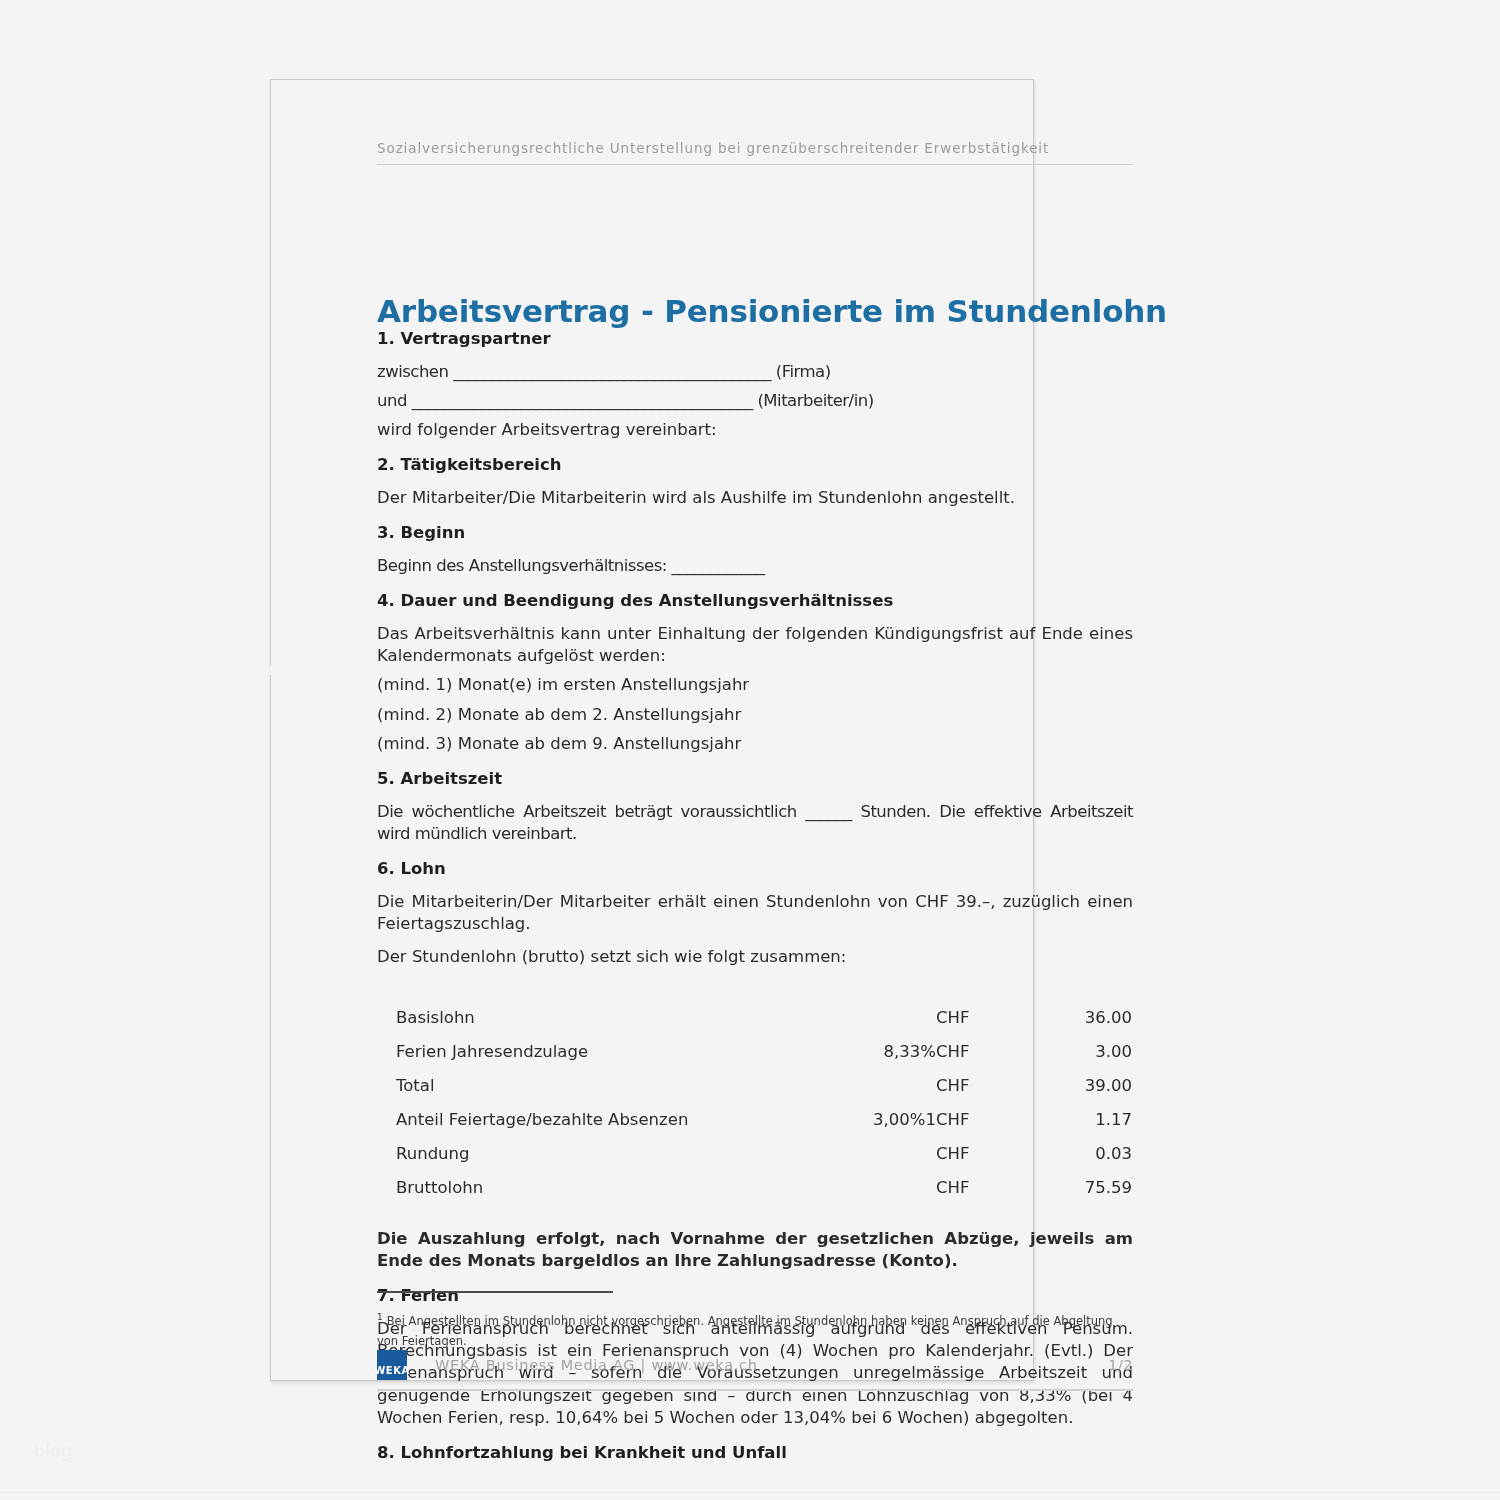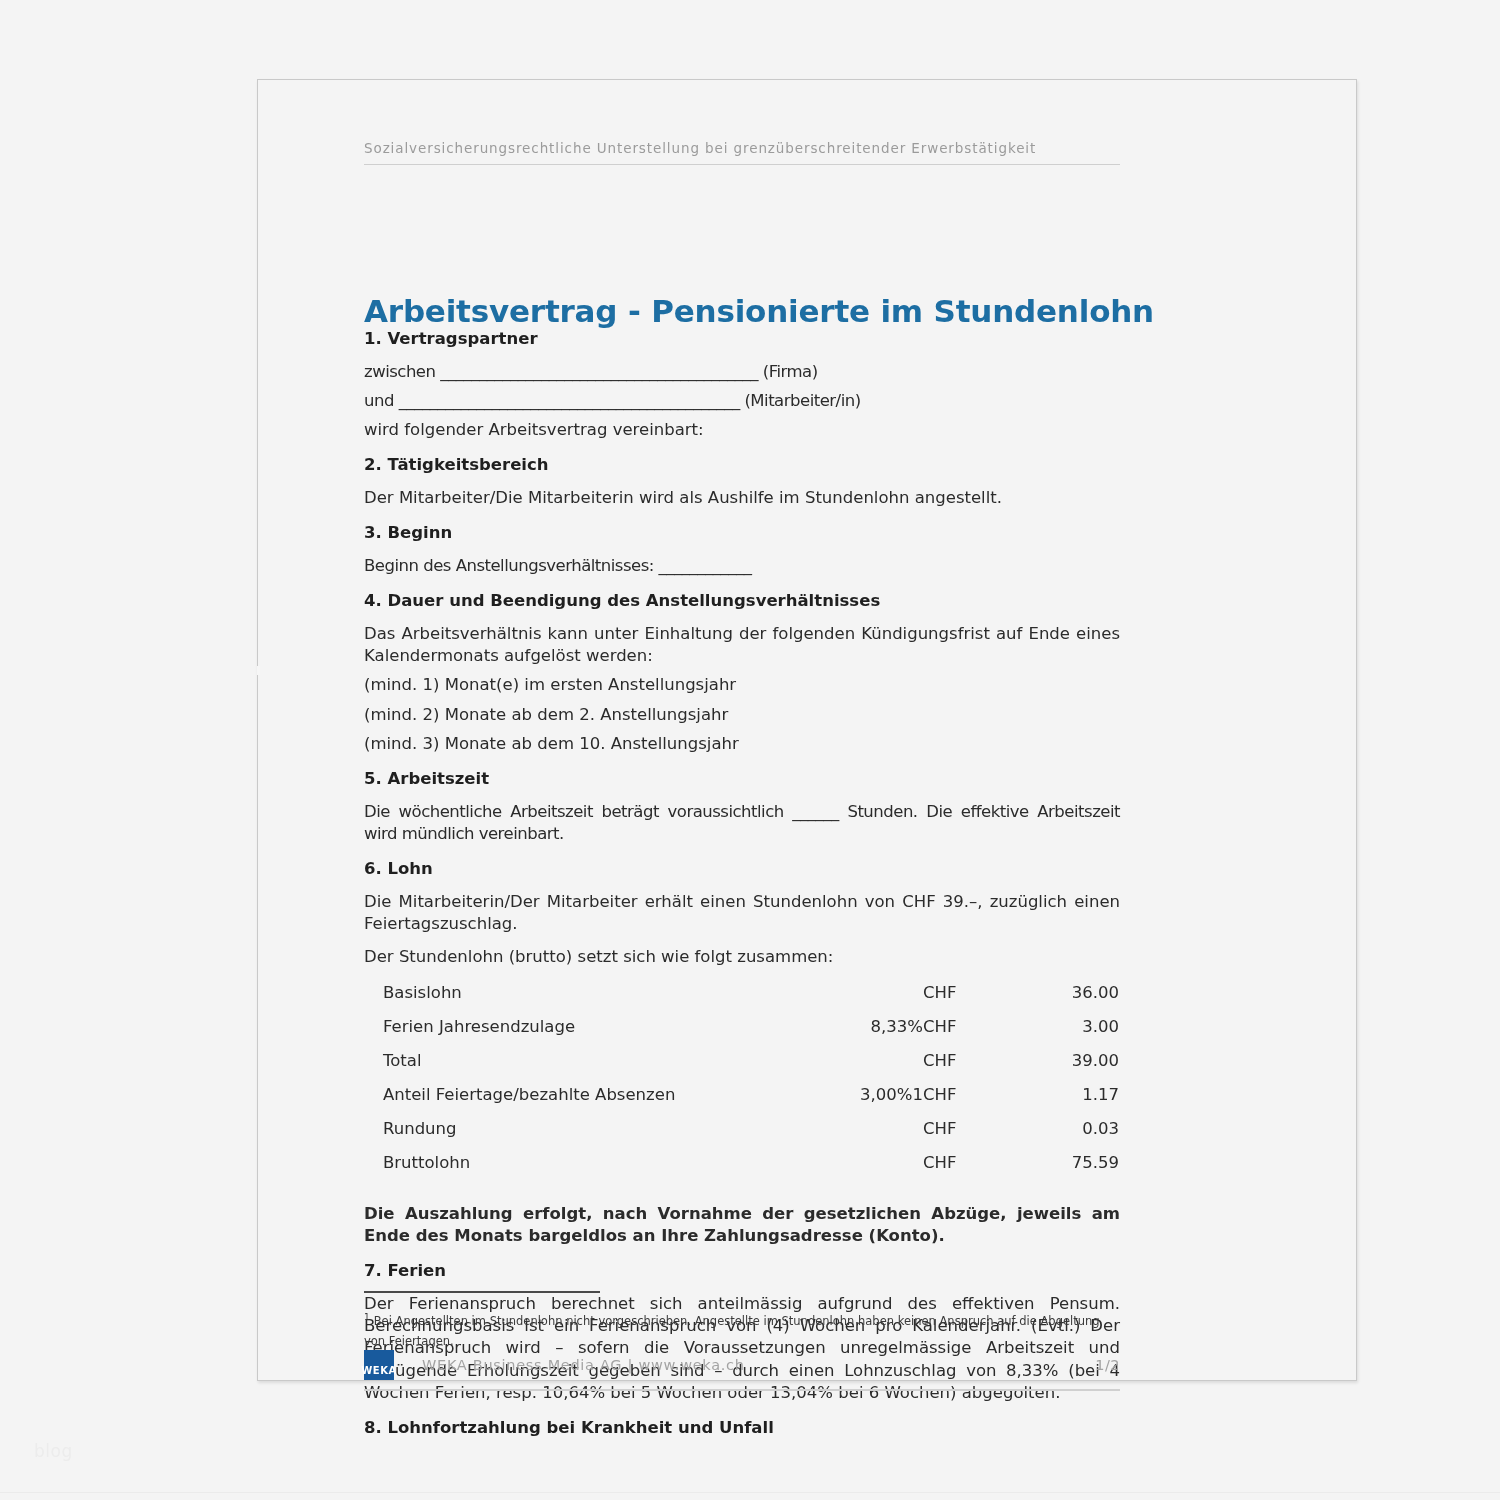--- a/index.html
+++ b/index.html
@@ -51,23 +51,23 @@
     top: 1280px;
     width: 120px;
     height: 120px;
     background: linear-gradient(225deg, #e4e4e6 0%, #e9e9eb 45%, #f4f4f4 46%, #f4f4f4 100%);
     clip-path: polygon(0 0, 100% 100%, 0 100%);
   }
 
   
   #page {
     position: absolute;
-    left: 257px;
+    left: 270px;
     top: 79px;
-    width: 1100px;
+    width: 764px;
     height: 1302px;
     background: #f4f4f4;
     border: 1px solid #c9c9c9;
     box-shadow: 1px 2px 3px rgba(0,0,0,0.10);
     box-sizing: border-box;
   }
   
   #border-nick {
     position: absolute;
     left: -1px;
@@ -138,21 +138,21 @@
   p.para.nj { text-align: left; }
   p.tight { margin-top: 7px; }
 
   .blank {
     letter-spacing: -0.5px;
     font-family: "DejaVu Sans", "Liberation Sans", sans-serif;
   }
 
   
   table.wage {
-    margin-top: 7px;
+    margin-top: 32px;
     margin-left: 19px;
     width: 736px;
     border-collapse: collapse;
     font-size: 16.5px;
     color: #2b2b2b;
   }
   table.wage td {
     padding: 7px 0 8px 0;
     vertical-align: baseline;
   }
@@ -265,21 +265,21 @@
     <h2 class="sec">2. Tätigkeitsbereich</h2>
     <p class="para nj">Der Mitarbeiter/Die Mitarbeiterin wird als Aushilfe im Stundenlohn angestellt.</p>
 
     <h2 class="sec">3. Beginn</h2>
     <p class="para nj blank">Beginn des Anstellungsverhältnisses:  ____________</p>
 
     <h2 class="sec">4. Dauer und Beendigung des Anstellungsverhältnisses</h2>
     <p class="para">Das Arbeitsverhältnis kann unter Einhaltung der folgenden Kündigungsfrist auf Ende eines Kalendermonats aufgelöst werden:</p>
     <p class="para nj tight">(mind. 1) Monat(e) im ersten Anstellungsjahr</p>
     <p class="para nj tight">(mind. 2) Monate ab dem 2. Anstellungsjahr</p>
-    <p class="para nj tight">(mind. 3) Monate ab dem 10. Anstellungsjahr</p>
+    <p class="para nj tight">(mind. 3) Monate ab dem 9. Anstellungsjahr</p>
 
     <h2 class="sec">5. Arbeitszeit</h2>
     <p class="para blank">Die wöchentliche Arbeitszeit beträgt voraussichtlich ______ Stunden. Die effektive Arbeitszeit wird mündlich vereinbart.</p>
 
     <h2 class="sec">6. Lohn</h2>
     <p class="para">Die Mitarbeiterin/Der Mitarbeiter erhält einen Stundenlohn von CHF 39.–, zuzüglich einen Feiertagszuschlag.</p>
     <p class="para nj">Der Stundenlohn (brutto) setzt sich wie folgt zusammen:</p>
 
     <table class="wage">
       <tbody>

